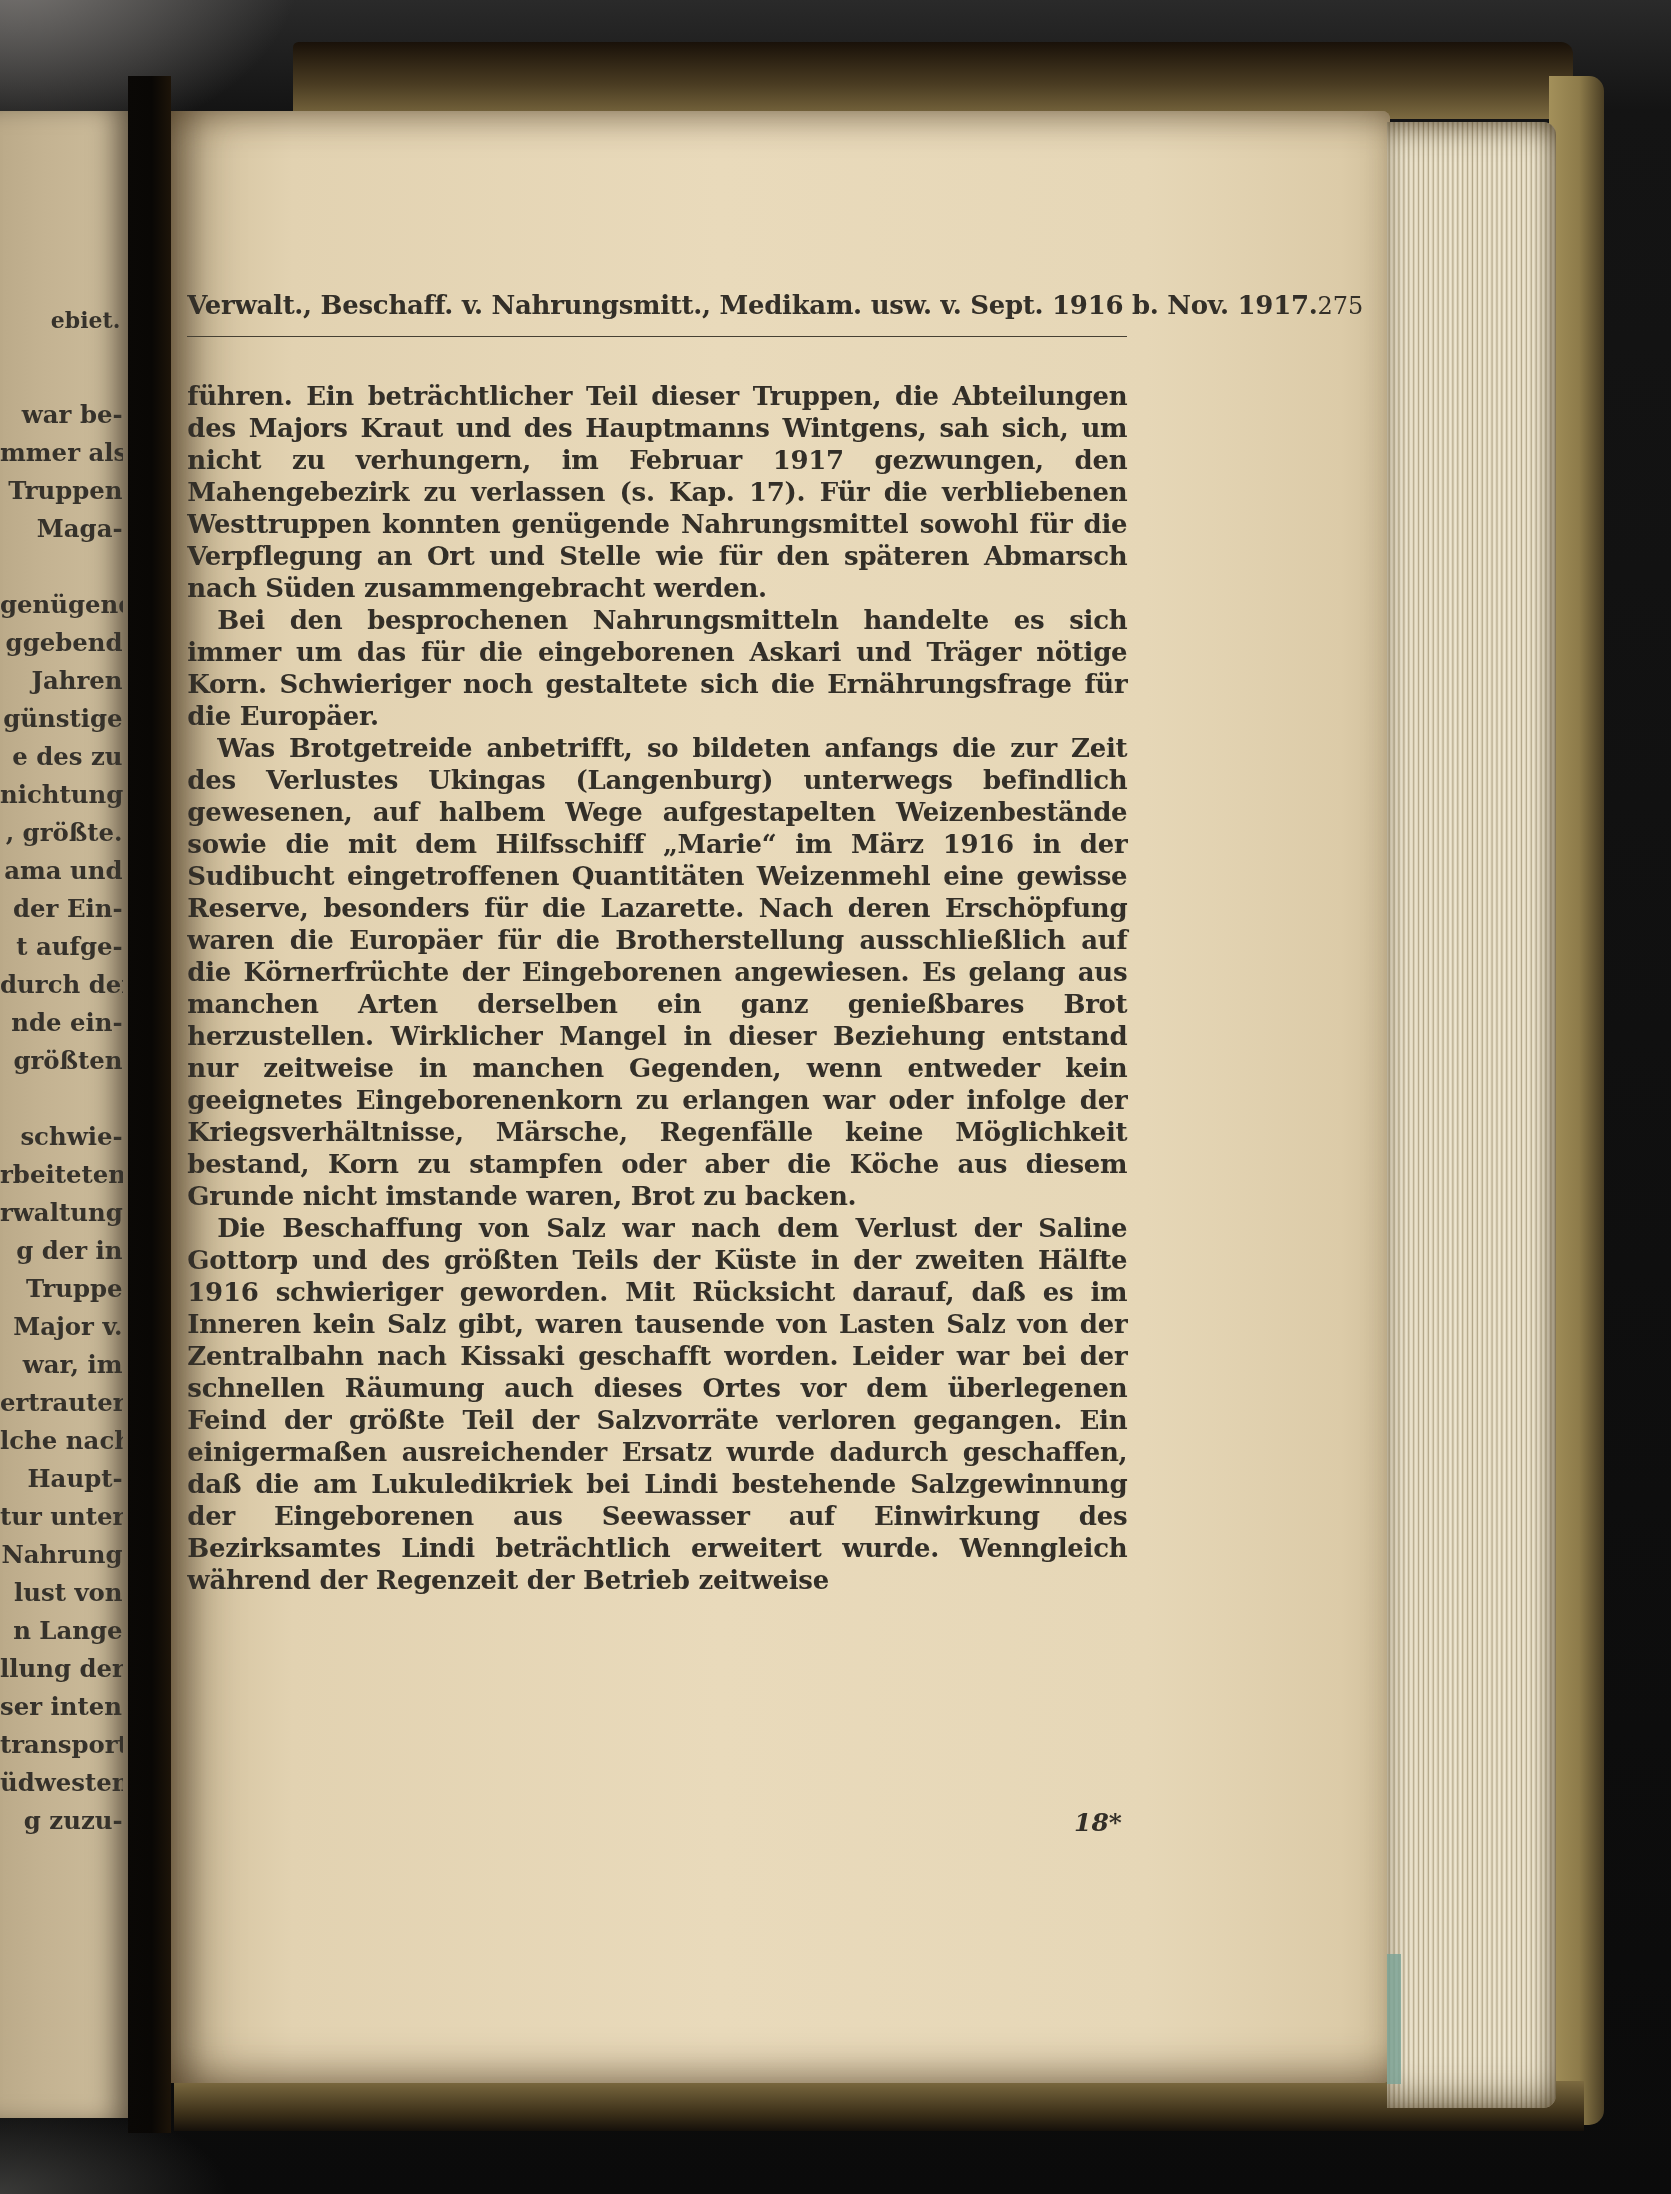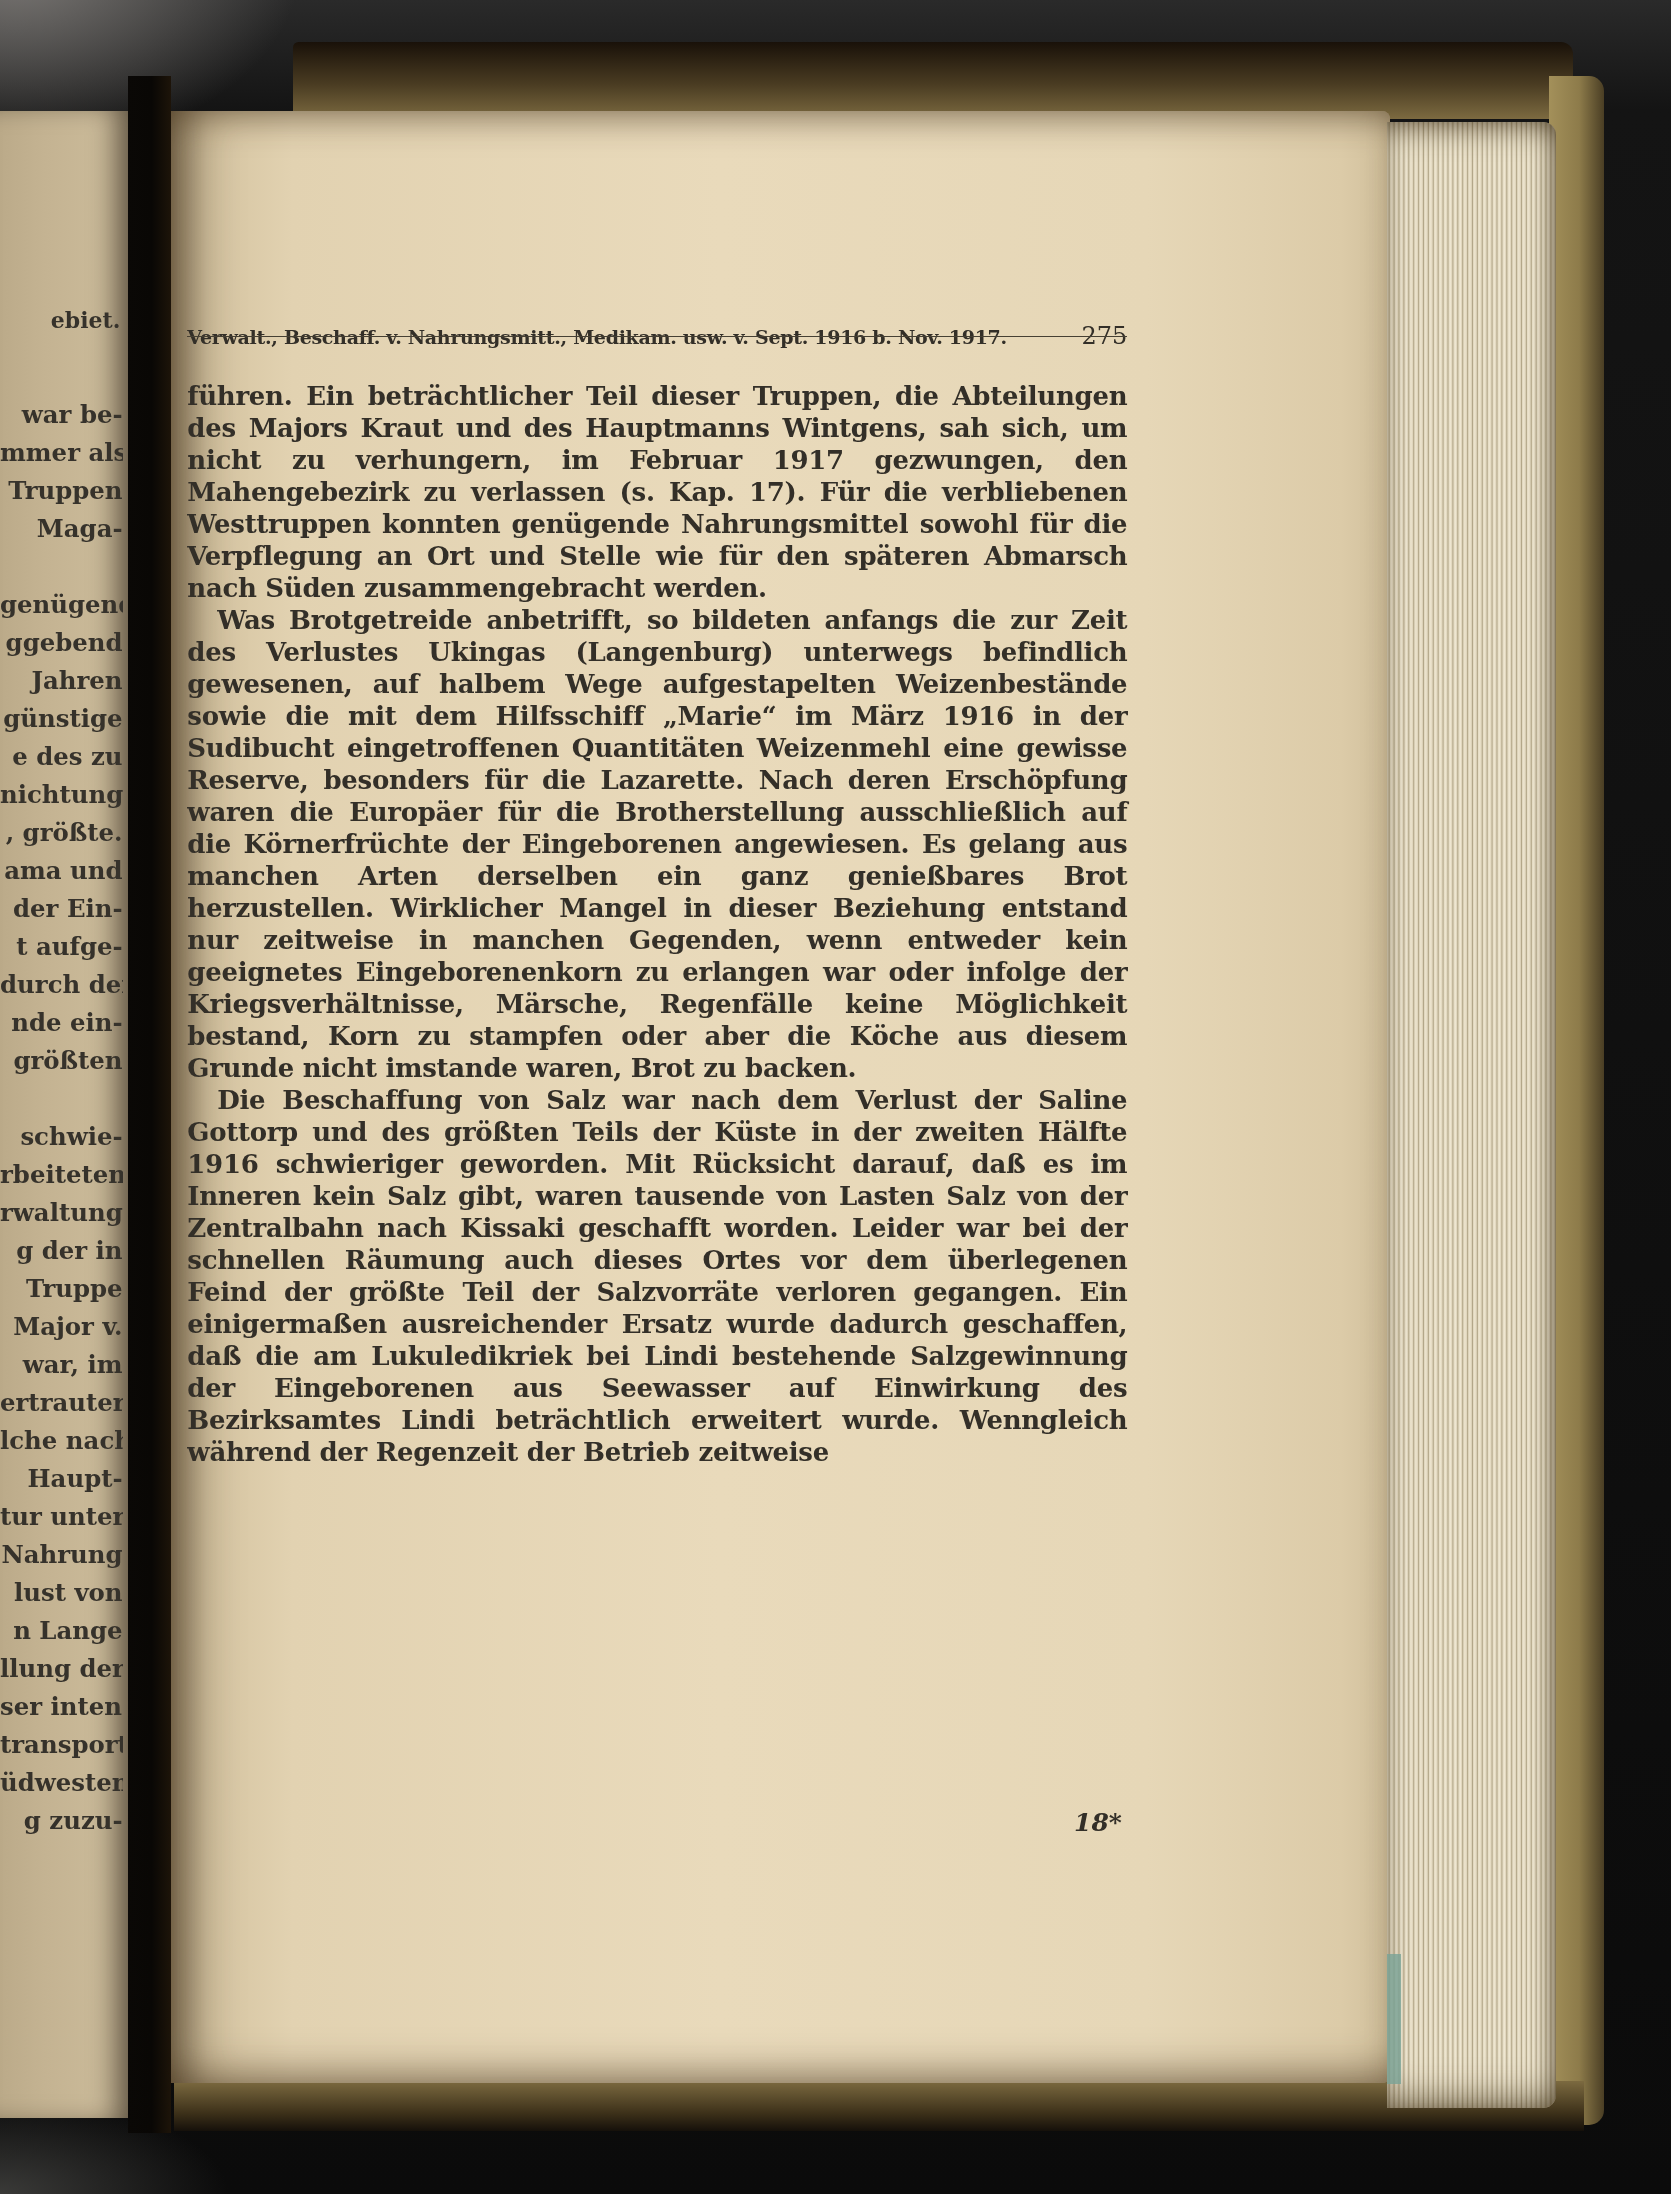--- a/index.html
+++ b/index.html
@@ -67,21 +67,21 @@
     box-shadow:
       inset 0 20.6px 34px -15px rgba(70,50,25,0.5),
       inset 0 -26px 39px -17.4px rgba(70,50,25,0.5),
       inset 39px 0 50px -22px rgba(40,25,10,0.55);
     color: #332f28;
   }
   .page-header {
     position: absolute; left: 16.3px; top: 179px; width: 940px;
     display: flex; justify-content: space-between; align-items: baseline;
   }
-  .running-title { font-size: 19px; font-weight: bold; white-space: nowrap; letter-spacing: -0.3px; margin-top: 36px; }
+  .running-title { font-size: 26px; font-weight: bold; white-space: nowrap; letter-spacing: -0.3px; }
   .page-number { font-size: 24px; font-weight: normal; }
   .header-rule {
     position: absolute; left: 16.3px; top: 225px; width: 940px; height: 0;
     border-top: 1.6px solid #464033;
   }
   .body-text { position: absolute; left: 16.3px; top: 269px; width: 940px; }
   .para {
     margin: 0;
     font-size: 26px;
     line-height: 32px;
@@ -212,20 +212,21 @@
     <div class="page-header">
       <span class="running-title">Verwalt., Beschaff. v. Nahrungsmitt., Medikam. usw. v. Sept. 1916 b. Nov. 1917.</span>
       <span class="page-number">275</span>
     </div>
     <div class="header-rule"></div>
 
     <div class="body-text">
 
         <p class="para">führen. Ein beträchtlicher Teil dieser Truppen, die Abteilungen des Majors Kraut und des Hauptmanns Wintgens, sah sich, um nicht zu verhungern, im Februar 1917 gezwungen, den Mahengebezirk zu verlassen (s. Kap. 17). Für die verbliebenen Westtruppen konnten genügende Nahrungsmittel sowohl für die Verpflegung an Ort und Stelle wie für den späteren Abmarsch nach Süden zusammengebracht werden.</p>
 
+        <p class="para">Bei den besprochenen Nahrungsmitteln handelte es sich immer um das für die eingeborenen Askari und Träger nötige Korn. Schwieriger noch gestaltete sich die Ernährungsfrage für die Europäer.</p>
 
         <p class="para">Was Brotgetreide anbetrifft, so bildeten anfangs die zur Zeit des Verlustes Ukingas (Langenburg) unterwegs befindlich gewesenen, auf halbem Wege aufgestapelten Weizenbestände sowie die mit dem Hilfsschiff „Marie“ im März 1916 in der Sudibucht eingetroffenen Quantitäten Weizenmehl eine gewisse Reserve, besonders für die Lazarette. Nach deren Erschöpfung waren die Europäer für die Brotherstellung ausschließlich auf die Körnerfrüchte der Eingeborenen angewiesen. Es gelang aus manchen Arten derselben ein ganz genießbares Brot herzustellen. Wirklicher Mangel in dieser Beziehung entstand nur zeitweise in manchen Gegenden, wenn entweder kein geeignetes Eingeborenenkorn zu erlangen war oder infolge der Kriegsverhältnisse, Märsche, Regenfälle keine Möglichkeit bestand, Korn zu stampfen oder aber die Köche aus diesem Grunde nicht imstande waren, Brot zu backen.</p>
 
 
         <p class="para">Die Beschaffung von Salz war nach dem Verlust der Saline Gottorp und des größten Teils der Küste in der zweiten Hälfte 1916 schwieriger geworden. Mit Rücksicht darauf, daß es im Inneren kein Salz gibt, waren tausende von Lasten Salz von der Zentralbahn nach Kissaki geschafft worden. Leider war bei der schnellen Räumung auch dieses Ortes vor dem überlegenen Feind der größte Teil der Salzvorräte verloren gegangen. Ein einigermaßen ausreichender Ersatz wurde dadurch geschaffen, daß die am Lukuledikriek bei Lindi bestehende Salzgewinnung der Eingeborenen aus Seewasser auf Einwirkung des Bezirksamtes Lindi beträchtlich erweitert wurde. Wenngleich während der Regenzeit der Betrieb zeitweise</p>
       </div>
 
     <div class="footer-mark">18*</div>
   </div>
 

